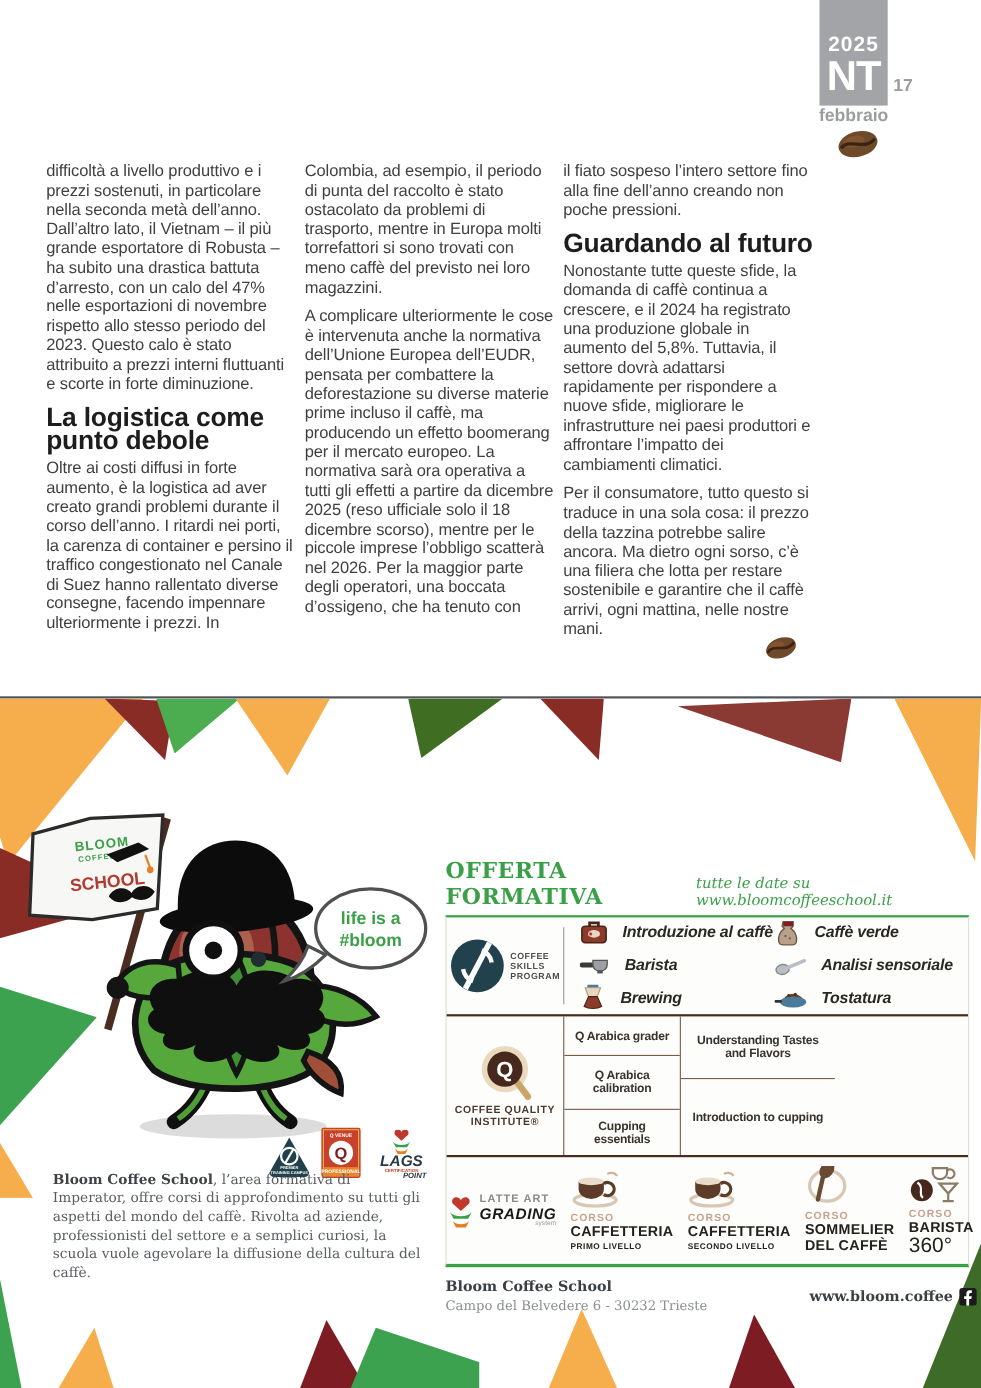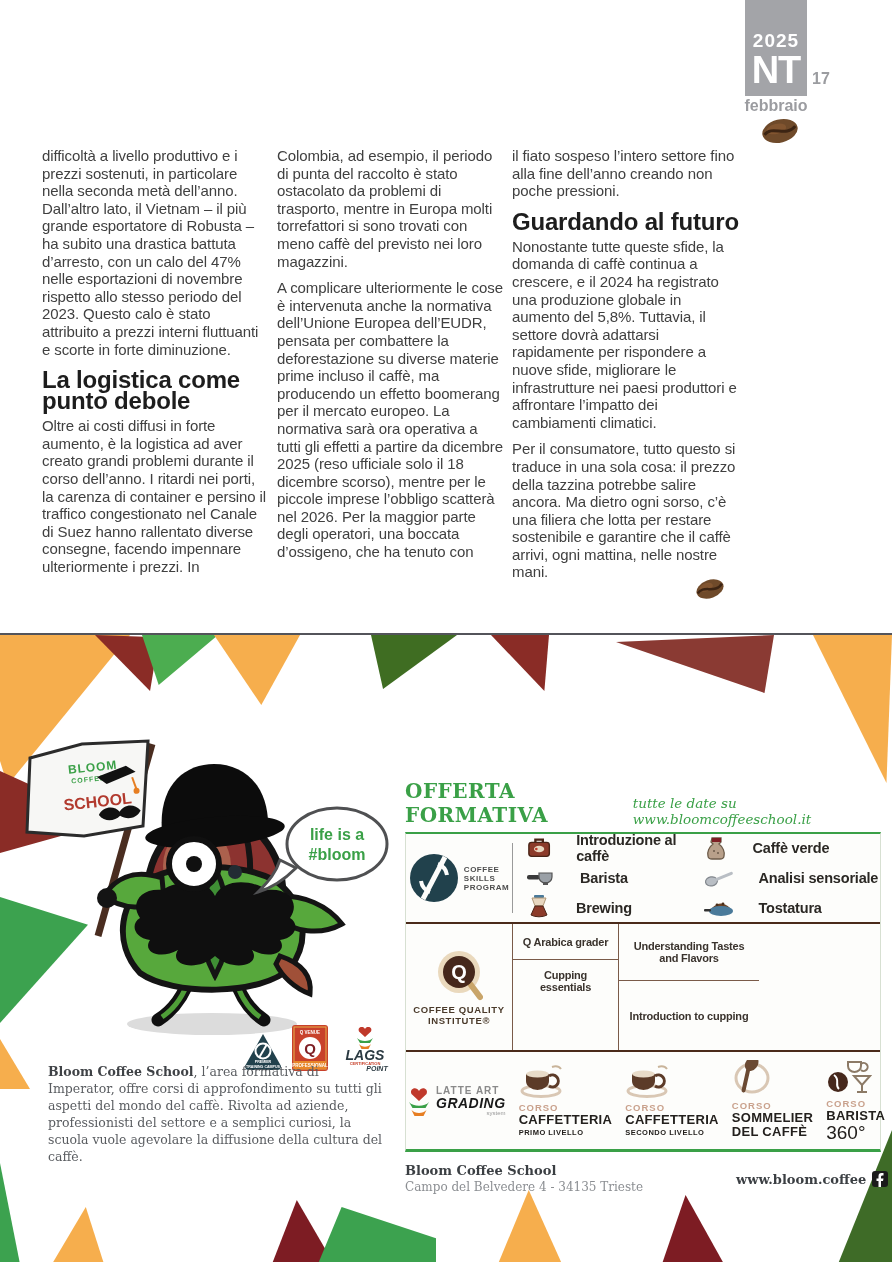--- a/index.html
+++ b/index.html
@@ -44,21 +44,21 @@
              border-bottom:3px solid #3aa047;background:#fdfdfb;}
   .rule{height:2px;background:#4a2a1a;}
 
   .csp{display:flex;align-items:center;height:88px;}
   .logo-cell{width:106px;display:flex;flex-direction:column;align-items:center;justify-content:center;}
   .csp-logo-wrap{display:flex;align-items:center;gap:5px;}
   .csp-cap{font-size:8px;font-weight:bold;color:#4e4e4e;letter-spacing:0.5px;line-height:9px;}
   .vdiv{width:1px;height:70px;background:#9a9a9a;}
   .csp-items{flex:1;display:flex;padding-left:14px;}
   .csp-col{display:flex;flex-direction:column;justify-content:center;gap:6px;width:50%;}
-  .csp-item{display:flex;align-items:center;gap:25px;height:24px;}
+  .csp-item{display:flex;align-items:center;gap:13px;height:24px;font-style:italic;}
   .csp-item .lbl{font-weight:bold;font-size:14.5px;color:#2b2824;letter-spacing:-0.2px;}
 
   .cqi{display:flex;height:126px;}
   .cqi-cap{font-size:9.5px;font-weight:bold;color:#4a3a2a;letter-spacing:0.6px;text-align:center;
            line-height:11px;margin-top:3px;}
   .cqi-grid{flex:1;display:flex;}
   .cqi-colA,.cqi-colB{display:flex;flex-direction:column;border-left:1px solid #7a5a48;}
   .cqi-colA{width:105px}.cqi-colB{width:123px}
   .cqi-colC{width:140px;display:flex;flex-direction:column;border-left:1px solid #7a5a48;}
   .cqi-cell{display:flex;align-items:center;justify-content:center;text-align:center;
@@ -310,20 +310,21 @@
               <text x="24" y="30" font-size="20" font-weight="bold" fill="#fff" text-anchor="middle" font-family="'DejaVu Serif',serif">Q</text>
             </svg>
             <div class="cqi-cap">
               <div>COFFEE QUALITY</div>
               <div>INSTITUTE®</div>
             </div>
           </div>
           <div class="cqi-grid">
             <div class="cqi-colA">
               <div class="cqi-cell rA1">Q Arabica grader</div>
+              <div class="cqi-cell rA2">Q Arabica calibration</div>
               <div class="cqi-cell rA3">Cupping essentials</div>
             </div>
             <div class="cqi-colC">
               <div class="cqi-cell rC1">Understanding Tastes and Flavors</div>
               <div class="cqi-cell rC2">Introduction to cupping</div>
             </div>
           </div>
         </div>
 
         <div class="rule"></div>
@@ -429,21 +430,21 @@
         <text x="28" y="33" font-size="14" font-weight="bold" font-style="italic" fill="#2b3a42" text-anchor="middle">LAGS</text>
         <text x="28" y="38" font-size="4" font-weight="bold" fill="#c8412b" text-anchor="middle">CERTIFICATION</text>
         <text x="40" y="43.5" font-size="7" font-weight="bold" font-style="italic" fill="#2b3a42" text-anchor="middle">POINT</text>
       </svg>
     </div>
 
     <div class="about"><b>Bloom Coffee School</b><span>, l’area formativa di Imperator, offre corsi di approfondimento su tutti gli aspetti del mondo del caffè. Rivolta ad aziende, professionisti del settore e a semplici curiosi, la scuola vuole agevolare la diffusione della cultura del caffè.</span></div>
 
     <div class="foot-left">
       <div class="foot-name">Bloom Coffee School</div>
-      <div class="foot-addr">Campo del Belvedere 4 - 34135 Trieste</div>
+      <div class="foot-addr">Campo del Belvedere 6 - 30232 Trieste</div>
     </div>
     <div class="foot-right">
       <span class="foot-site">www.bloom.coffee</span>
       <svg width="16" height="16" viewBox="0 0 16 16">
         <rect width="16" height="16" rx="3" fill="#1b1b1b"></rect>
         <path d="M9,16 v-6 h2 l0.5,-2.5 h-2.5 v-1.5 c0,-1 0.5,-1.5 1.5,-1.5 h1 V2 h-2 c-2,0 -3,1.2 -3,3.2 v2.3 H4.5 V10 H6.5 v6 Z" fill="#fff"></path>
       </svg>
 
     </div>
 

